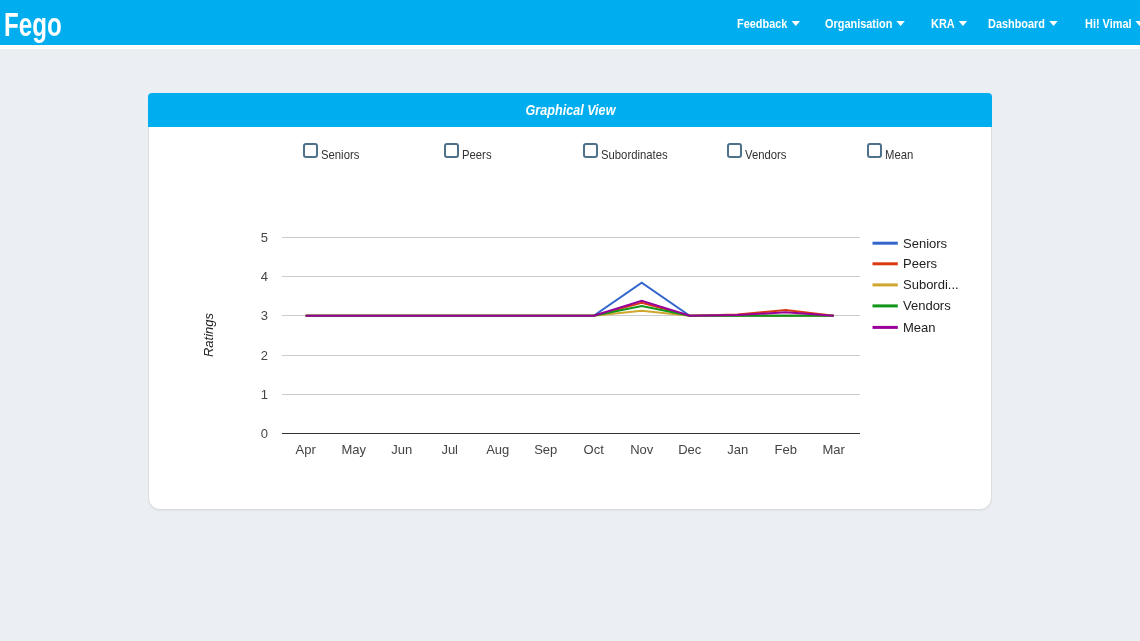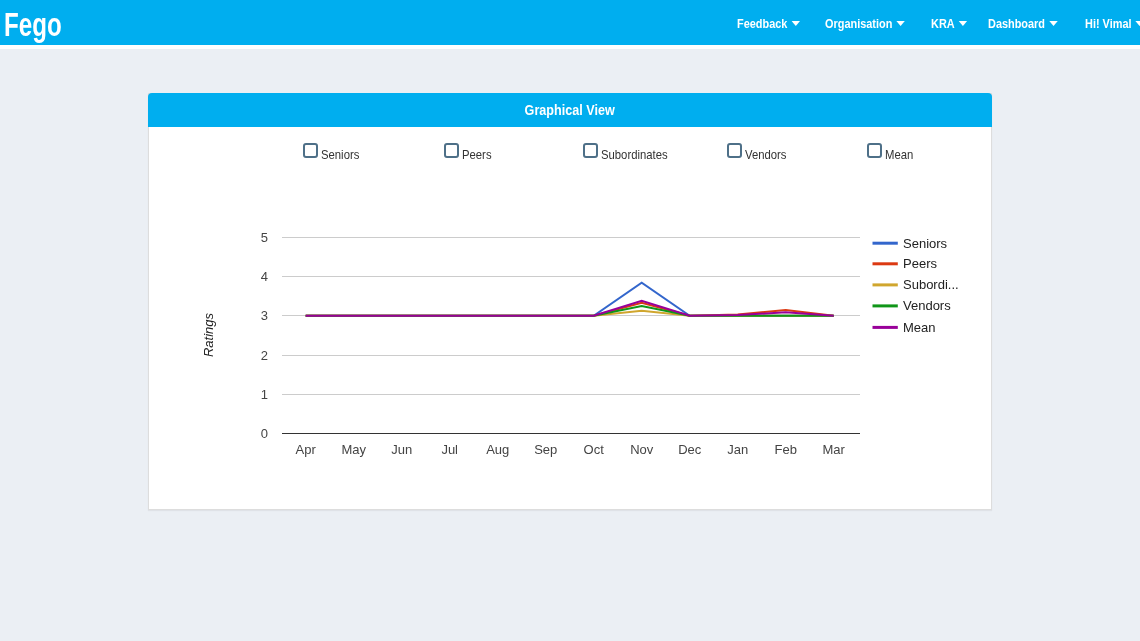--- a/index.html
+++ b/index.html
@@ -3,21 +3,21 @@
 <meta charset="utf-8">
 <style>
   * { margin:0; padding:0; box-sizing:border-box; }
   html,body { width:1140px; height:641px; overflow:hidden; }
   body { font-family:"Liberation Sans", sans-serif; background:#ebeff4; position:relative; }
   .navbar { position:absolute; left:0; top:0; width:1140px; height:45px; background:#00aeef; }
   .whitestrip { position:absolute; left:0; top:45px; width:1140px; height:4px; background:#fdfefe; }
   .logo { position:absolute; left:4px; top:7px; color:#fff; font-weight:bold; font-size:34px; line-height:1; transform:scaleX(0.71); transform-origin:left top; letter-spacing:0px; }
   .nav-item { position:absolute; top:17px; color:#fff; font-weight:bold; font-size:13px; line-height:1; white-space:nowrap; transform:scaleX(0.84); transform-origin:left top; }
   .caret { display:inline-block; width:0; height:0; border-left:5px solid transparent; border-right:5px solid transparent; border-top:5px solid #fff; margin-left:5px; vertical-align:middle; position:relative; top:-1px; }
-  .panel { position:absolute; left:148px; top:93px; width:844px; height:417px; background:#fff; border:1px solid #ddd; border-radius:0; box-shadow:0 1px 1px rgba(0,0,0,.05); }
+  .panel { position:absolute; left:148px; top:93px; width:844px; height:417px; background:#fff; border:1px solid #ddd; border-radius:12px; box-shadow:0 1px 1px rgba(0,0,0,.05);font-style:italic; }
   .panel-heading { position:absolute; left:-1px; top:-1px; width:844px; height:34px; background:#00aeef; border-radius:4px 4px 0 0; text-align:center; }
   .panel-heading span { display:inline-block; color:#fff; font-weight:bold; font-size:15px; line-height:34px; transform:scaleX(0.84); }
   .cbox { position:absolute; width:15px; height:15px; border:2px solid #4e7088; border-radius:3px; background:#fff; top:143px; }
   .clabel { position:absolute; top:147px; font-size:13px; color:#333; transform:scaleX(0.87); transform-origin:left top; white-space:nowrap; }
   svg text { font-family:"Liberation Sans", sans-serif; }
 </style>
 </head>
 <body>
   <div class="navbar"></div>
   <div class="whitestrip"></div>

